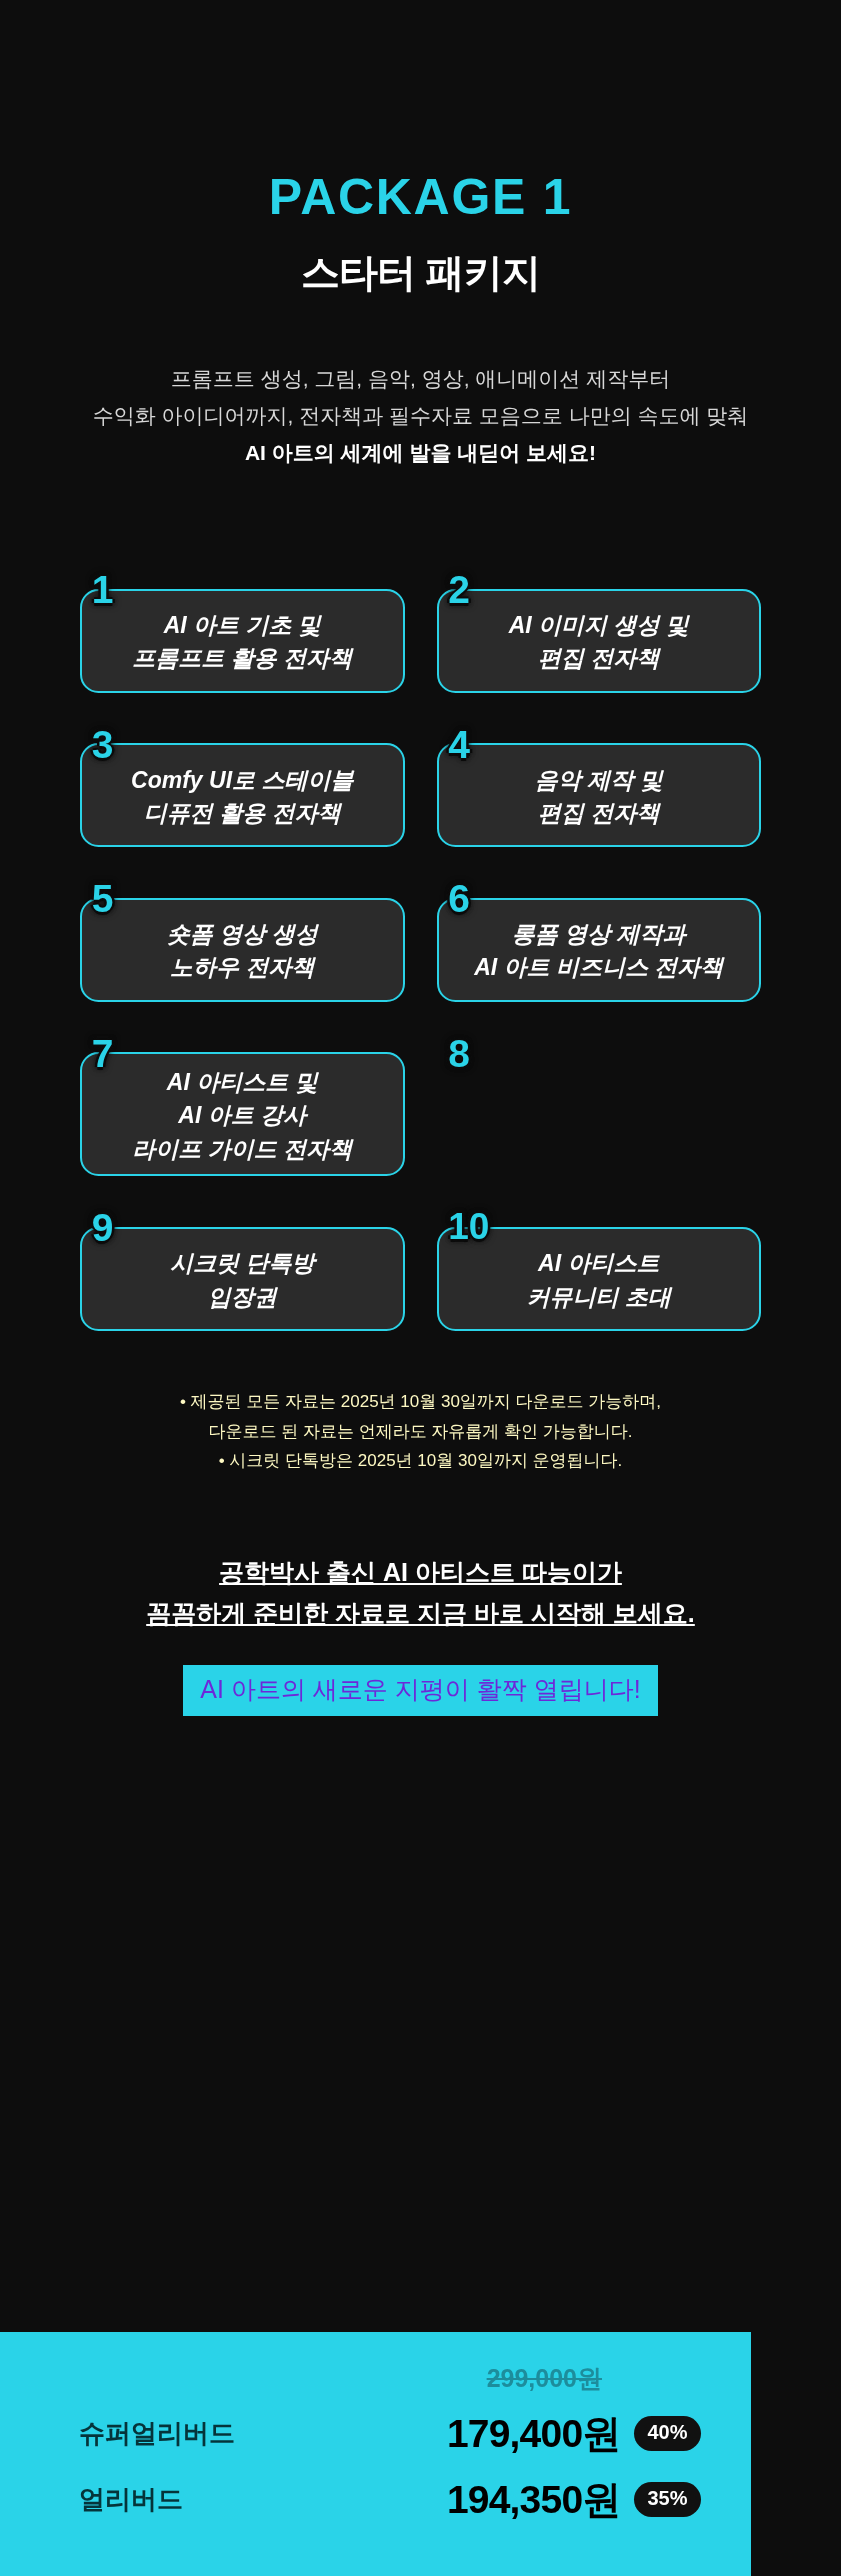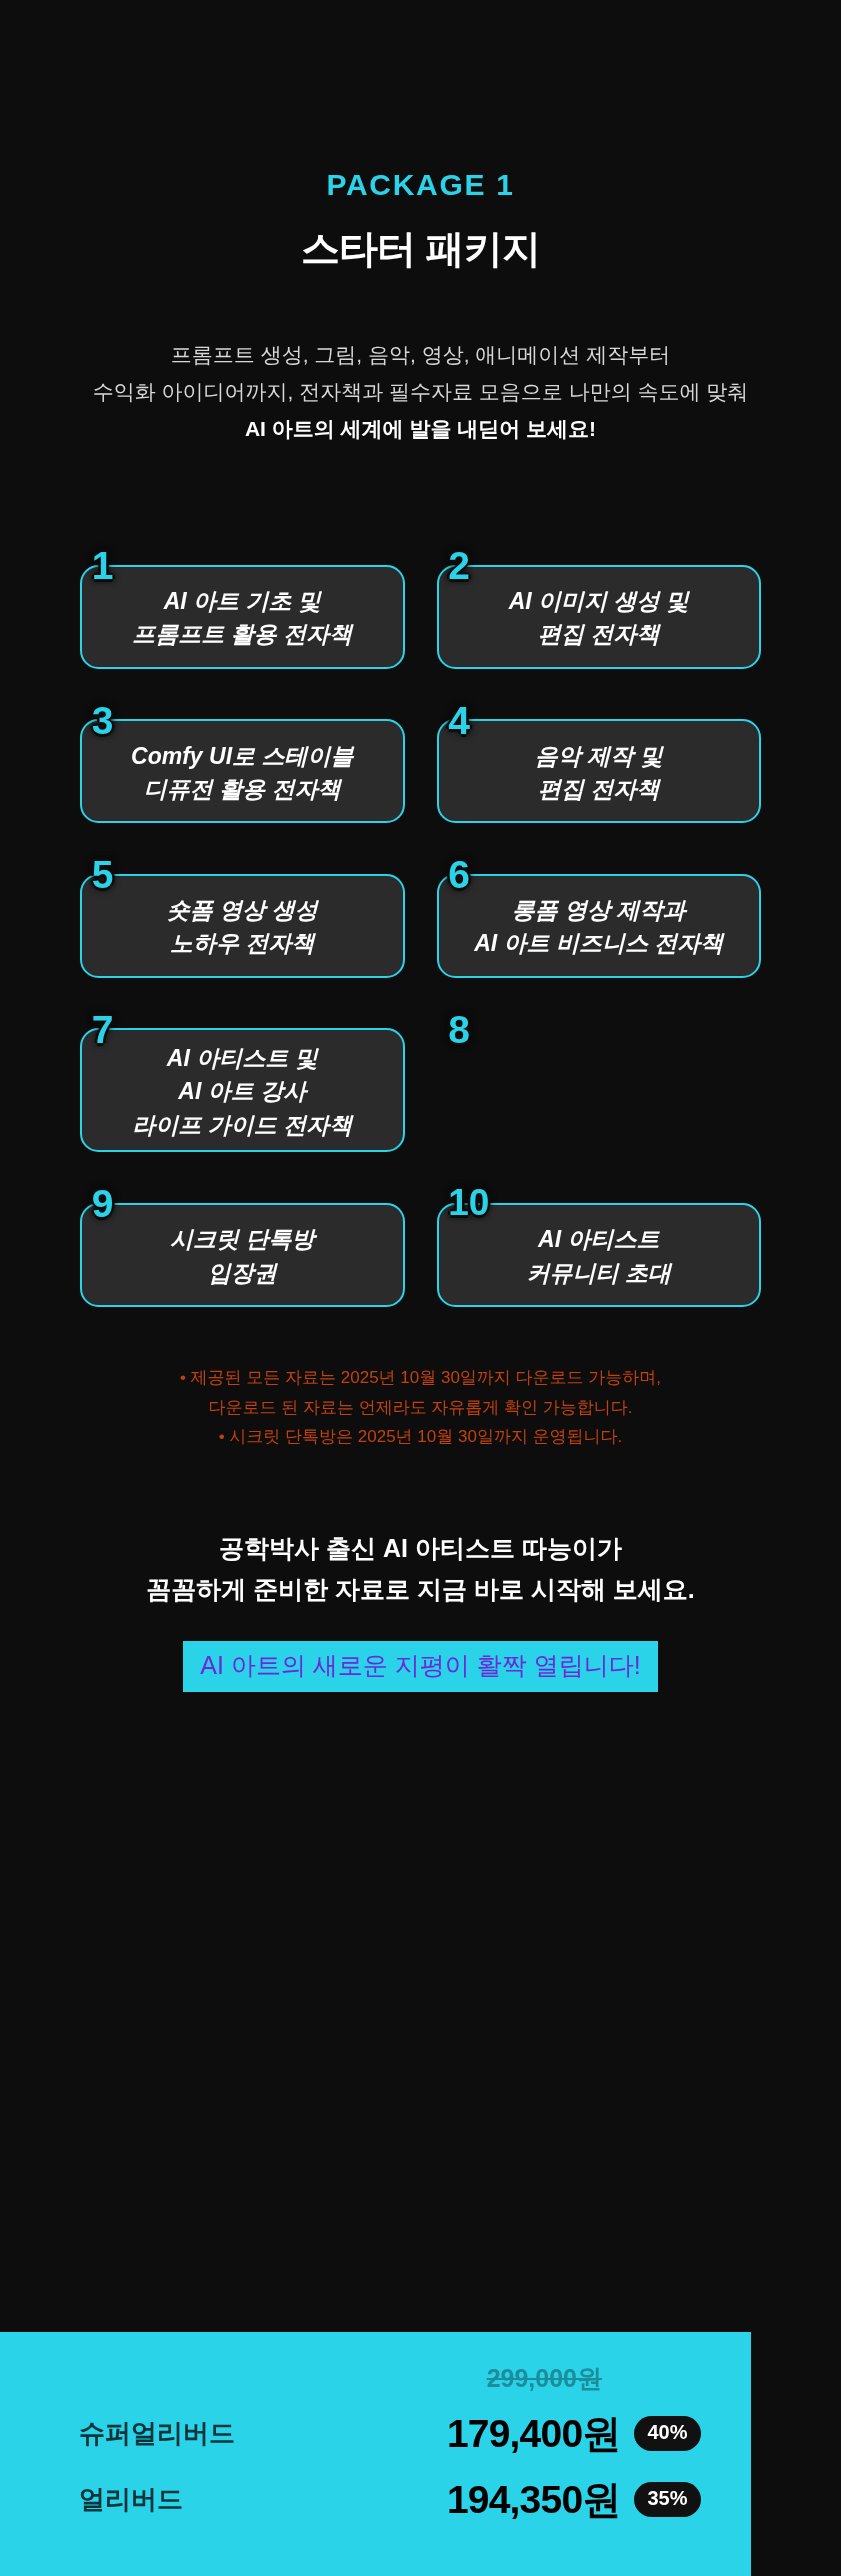--- a/index.html
+++ b/index.html
@@ -16,21 +16,21 @@
     overflow: hidden;
   }
 
   
   .hero {
     padding-top: 168px;
     text-align: center;
   }
   .kicker {
     color: #2ad3e8;
-    font-size: 30px;
+    font-size: 50px;
     font-weight: bold;
     letter-spacing: 1.7px;
   }
   .title {
     color: #ffffff;
     font-size: 39px;
     font-weight: bold;
     margin-top: 20px;
     letter-spacing: -0.8px;
   }
@@ -90,36 +90,37 @@
       0 0 5px #0d0d0d, 0 0 5px #0d0d0d, 0 0 8.4px #0d0d0d,
       2.5px 0 0 #0d0d0d, -2.5px 0 0 #0d0d0d, 0 2.5px 0 #0d0d0d, 0 -2.5px 0 #0d0d0d;
   }
   .num.wide { font-size: 37px; }
 
   
   .notes {
     margin: 56px auto 0 auto;
     width: 690px;
     text-align: center;
-    color: #c2410c;
+    color: #fef9c3;
     font-size: 17px;
     line-height: 1.75;
   }
   .notes p { margin: 0; }
 
   
   .closing {
     margin-top: 76px;
     text-align: center;
   }
   .closing-line {
     color: #ffffff;
     font-size: 25px;
     font-weight: bold;
     line-height: 1.65;
+    text-decoration: underline;
   }
   .highlight-wrap {
     margin-top: 30px;
     text-align: center;
   }
   .highlight {
     display: inline-block;
     background: #2ad3e8;
     color: #6d28d9;
     font-size: 25px;

